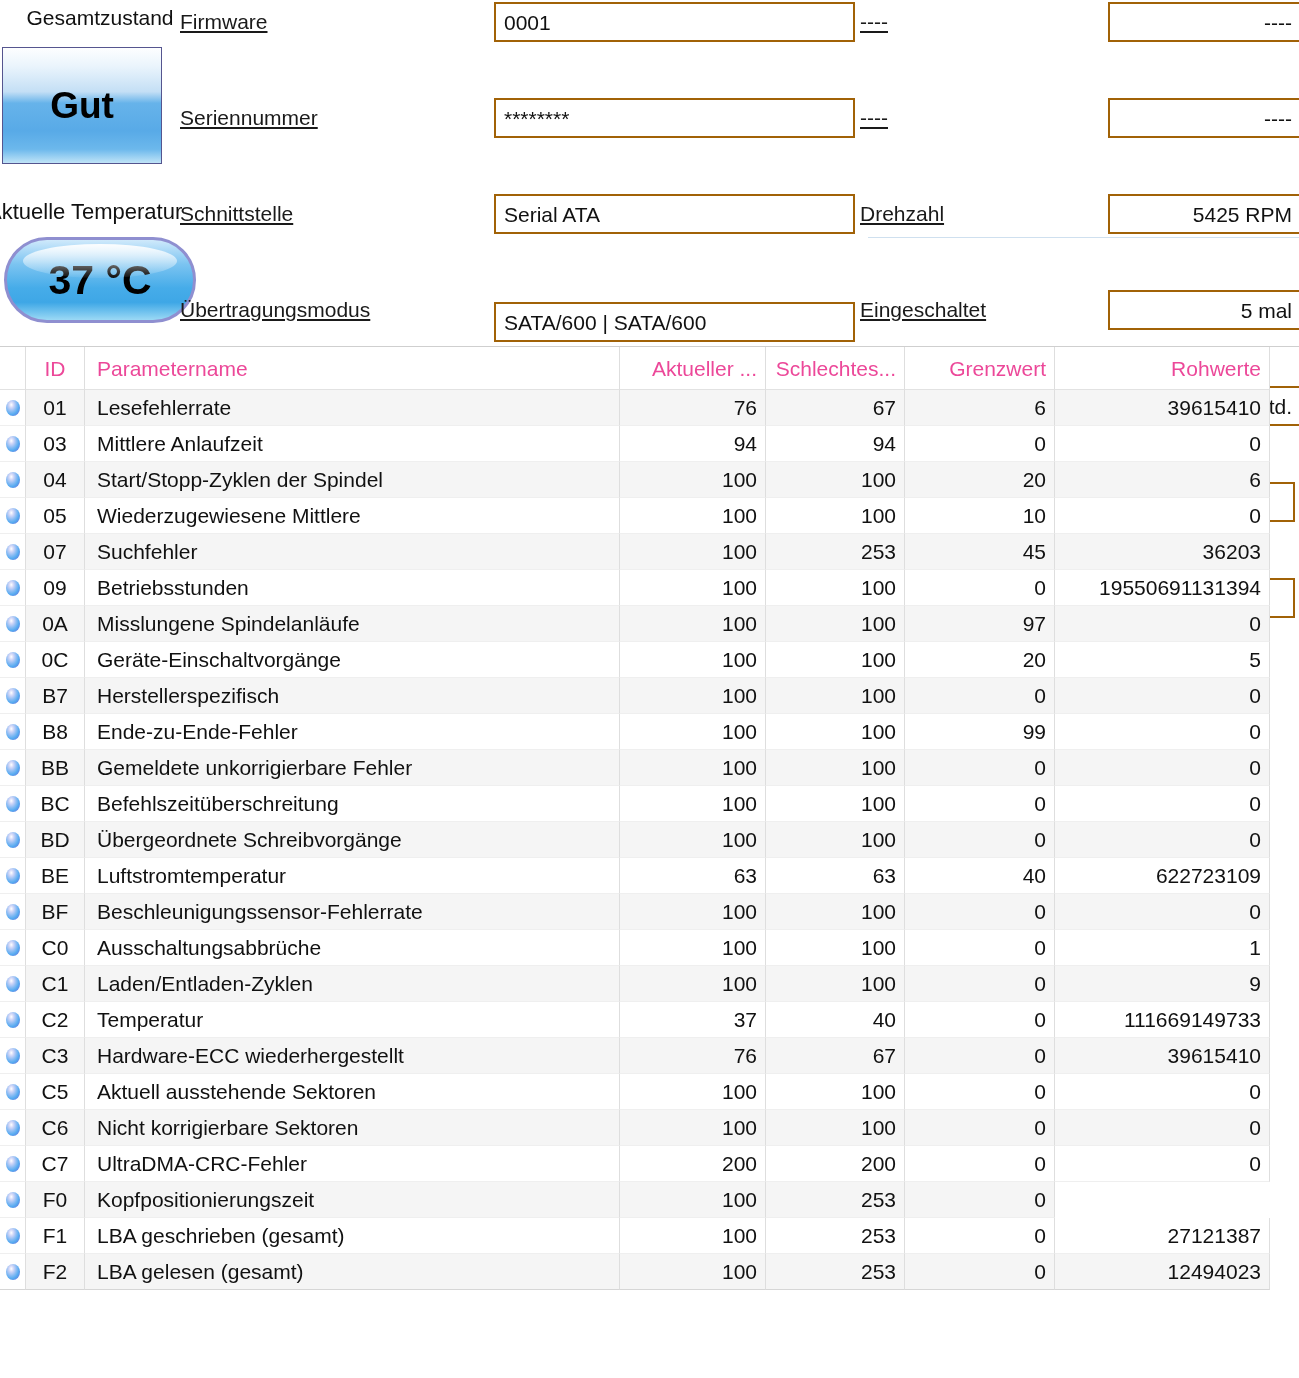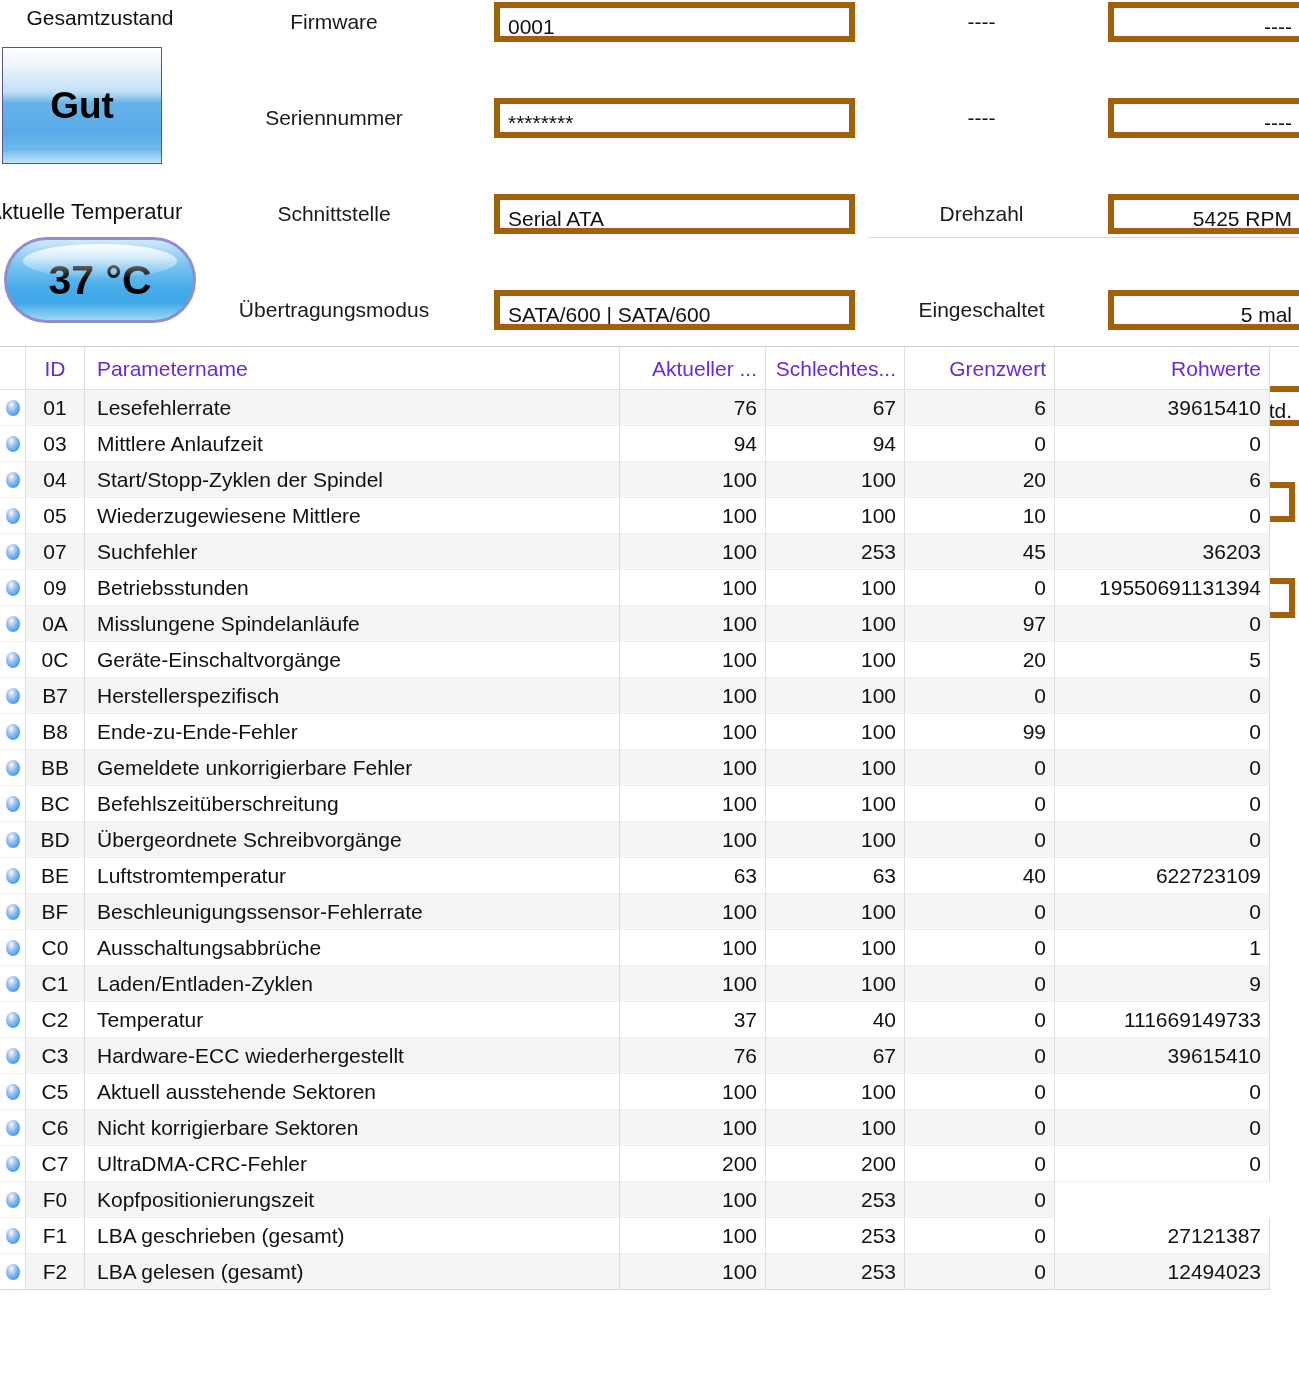--- a/index.html
+++ b/index.html
@@ -38,25 +38,25 @@
     content:""; position:absolute; top:4px; left:16px; right:16px; height:34px;
     border-radius:50%;
     background:linear-gradient(180deg, rgba(255,255,255,.95), rgba(255,255,255,.05));
     pointer-events:none;
   }
 
   
   .info-row { position:absolute; height:40px; }
   .info-row .lbl {
     position:absolute; height:40px; line-height:40px; font-size:21px;
-    text-align:center; white-space:nowrap; color:#1a1a1a;
+    text-align:left; white-space:nowrap; color:#1a1a1a;text-decoration:underline;
   }
   .info-row .fld {
     position:absolute; height:40px; line-height:38px; font-size:21px;
-    background:#fff; border:6px solid #a16207; white-space:nowrap; overflow:hidden;
+    background:#fff; border:2px solid #a16207; white-space:nowrap; overflow:hidden;
   }
   .left-group .lbl  { left:180px; width:308px; }
   .left-group .fld  { left:494px; width:361px; padding-left:8px; }
   .left-group .info-row.wide .fld { width:801px; }
   .right-group .lbl { left:860px; width:243px; }
   .right-group .fld {
     left:1108px; width:191px; border-right:none;
     text-align:right; padding-right:7px;
   }
   .panel-separator {
@@ -67,21 +67,21 @@
   
   .smart-table {
     position:absolute; left:0; top:346px; width:1299px;
     border-top:1px solid #cfcfcf; font-size:21px;
   }
   .trow {
     display:grid;
     grid-template-columns:26px 59px 535px 146px 139px 150px 215px;
     width:1270px;
   }
-  .trow.head .cell { height:43px; line-height:43px; color:#6d28d9; }
+  .trow.head .cell { height:43px; line-height:43px; color:#ec4899; }
   .trow.body-row .cell { height:36px; line-height:35px; }
   .cell {
     border-right:1px solid #dedede; border-bottom:1px solid #efefef;
     overflow:hidden; white-space:nowrap; background:#fff;
   }
   .cell.c-dot  { display:flex; align-items:center; justify-content:center; }
   .cell.c-id   { text-align:center; }
   .cell.c-name { padding-left:12px; }
   .cell.c-num  { text-align:right; padding-right:8px; }
   .trow.head .cell { border-bottom:1px solid #e2e2e2; }
@@ -109,21 +109,21 @@
     <div class="info-row" style="top: 49px;">
       <div class="lbl" style="top: 49px;">Seriennummer</div>
       <div class="fld" style="top: 49px;">********</div>
     </div>
     <div class="info-row" style="top: 97px;">
       <div class="lbl" style="top: 97px;">Schnittstelle</div>
       <div class="fld" style="top: 97px;">Serial ATA</div>
     </div>
     <div class="info-row" style="top: 145px;">
       <div class="lbl" style="top: 145px;">Übertragungsmodus</div>
-      <div class="fld" style="top: 145px;">SATA/600 | SATA/600</div>
+      <div class="fld" style="top: 157px;">SATA/600 | SATA/600</div>
     </div>
     <div class="info-row" style="top: 193px;">
       <div class="lbl" style="top: 193px;">Laufwerksbuchstaben</div>
       <div class="fld" style="top: 193px;">E:</div>
     </div>
     <div class="info-row wide" style="top: 241px;">
       <div class="lbl" style="top: 241px;">Standard</div>
       <div class="fld" style="top: 241px;">ACS-3 | ACS-3 Revision 5</div>
     </div>
     <div class="info-row wide" style="top: 289px;">

